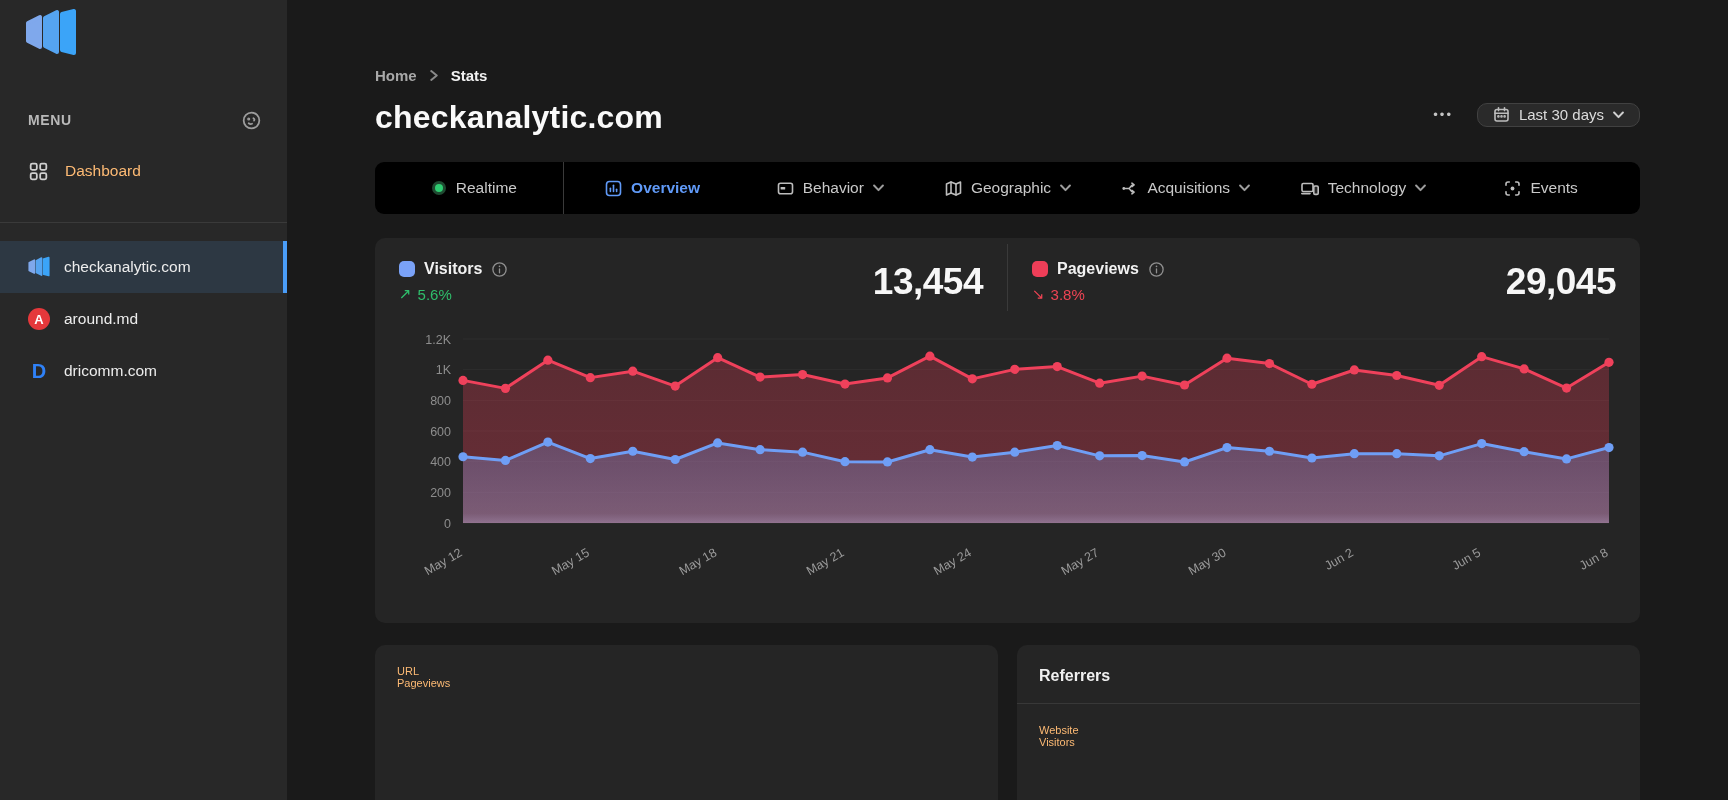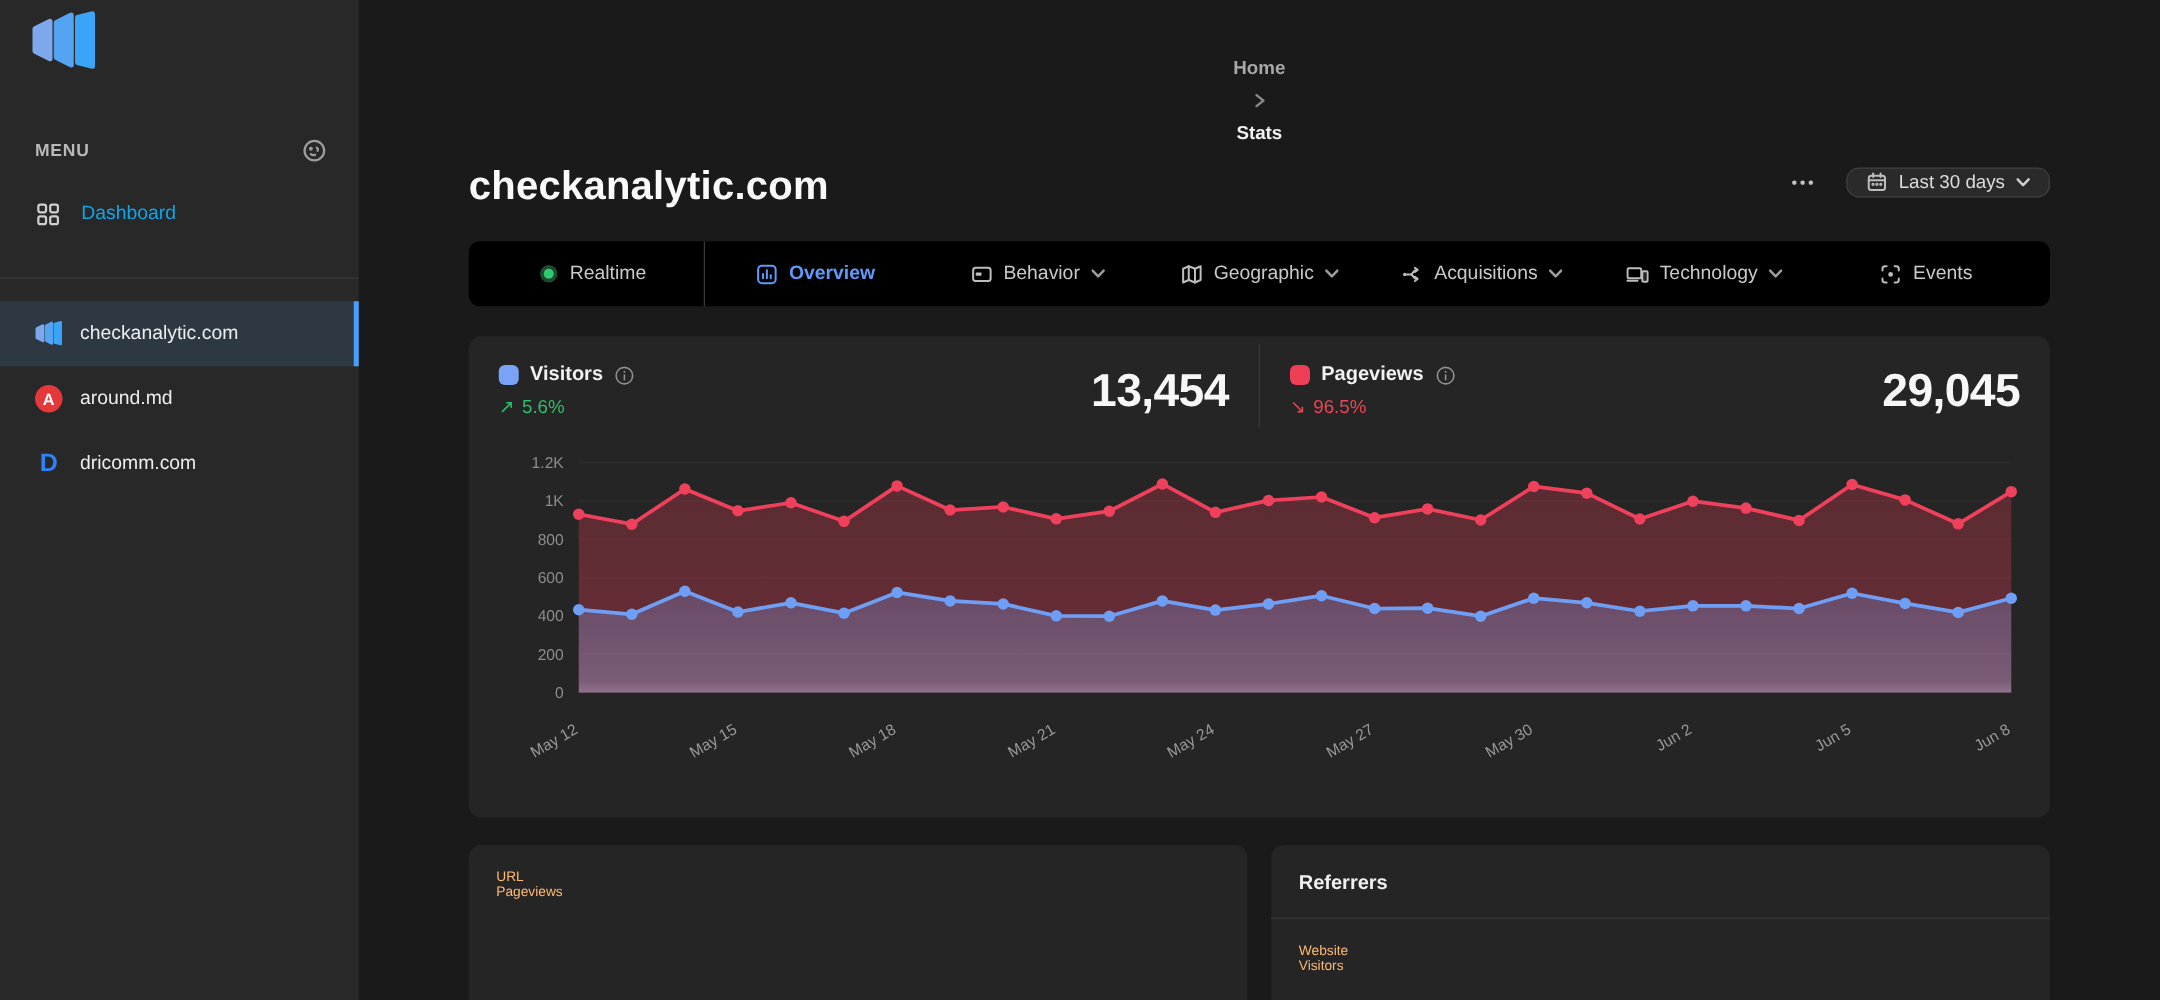--- a/index.html
+++ b/index.html
@@ -16,21 +16,21 @@
   }
   .logo-wrap { padding:8px 0 0 25px; }
   .menu-row {
     display:flex; align-items:center; justify-content:space-between;
     padding:0 26px 0 28px; margin-top:48px; height:28px;gap:11px;
   }
   .menu-label { font-size:14px; font-weight:700; letter-spacing:.6px; color:#b9b9b9; }
   .nav-item {
     display:flex; align-items:center; gap:17px;
     height:46px; padding-left:29px; margin-top:14px;
-    font-size:15.5px; color:#0ea5e9; cursor:pointer;
+    font-size:15.5px; color:#fdba74; cursor:pointer;
   }
   .sidebar-divider { height:1px; background:#3a3a3a; margin-top:28px; }
   .site-list { margin-top:18px; }
   .site-item {
     display:flex; align-items:center; gap:14px;
     height:52px; padding-left:28px; position:relative;
     font-size:15.5px; color:#ededed; cursor:pointer;
   }
   .site-item.active { background:#2d3843; }
   .site-item.active::after {
@@ -40,22 +40,22 @@
   .site-icon { width:22px; height:22px; display:flex; align-items:center; justify-content:center; }
   .icon-circle-a {
     width:22px; height:22px; border-radius:50%; background:#e5383b;
     color:#fff; font-weight:800; font-size:13px;
     display:flex; align-items:center; justify-content:center;
   }
   .icon-letter-d { color:#2f81f7; font-weight:800; font-size:20px; line-height:22px; }
   
   .main { flex:1; padding:0 88px; }
   .breadcrumb {
-    margin-top:46px; display:flex; align-items:center; gap:12px;
-    font-size:15px; font-weight:600;flex-direction:column;
+    margin-top:67px; display:flex; align-items:center; gap:12px;
+    font-size:15px; font-weight:600;
   }
   .crumb-home { color:#a8a8a8; cursor:pointer; }
   .crumb-current { color:#f2f2f2; }
   .title-row { margin-top:15px; display:flex; align-items:flex-start; justify-content:space-between; }
   .page-title { font-size:32px; font-weight:700; color:#fafafa; letter-spacing:.2px; }
   .title-actions { display:flex; align-items:center; gap:22px; margin-top:2px; }
   .more-btn {
     background:none; border:none; color:#c4c4c4; font-size:13px; letter-spacing:2px;
     cursor:pointer; padding:6px 2px;
   }
@@ -298,21 +298,21 @@
             <span class="swatch red"></span>
             <span class="stat-label">Pageviews</span>
             <svg width="17" height="17" viewBox="0 0 17 17" class="icon-stroke" style="stroke:#909090;stroke-width:1.3">
               <circle cx="8.5" cy="8.5" r="6.6"></circle>
                 <line x1="8.5" y1="8" x2="8.5" y2="11.8"></line>
                 <circle cx="8.5" cy="5.4" r="0.8" fill="#909090" stroke="none"></circle>
             </svg>
           </div>
           <div class="trend down">
             <span>↘</span>
-              <span>96.5%</span>
+              <span>3.8%</span>
           </div>
         </div>
         <div class="stat-value">29,045</div>
       </div>
     </div>
     <div class="chart-wrap">
       <svg width="1217" height="288" viewBox="0 0 1217 288">
           <defs>
             <linearGradient id="grad0" x1="0" y1="0" x2="0" y2="1">
               <stop offset="0%" stop-color="rgba(238,62,88,0.27)"></stop>

